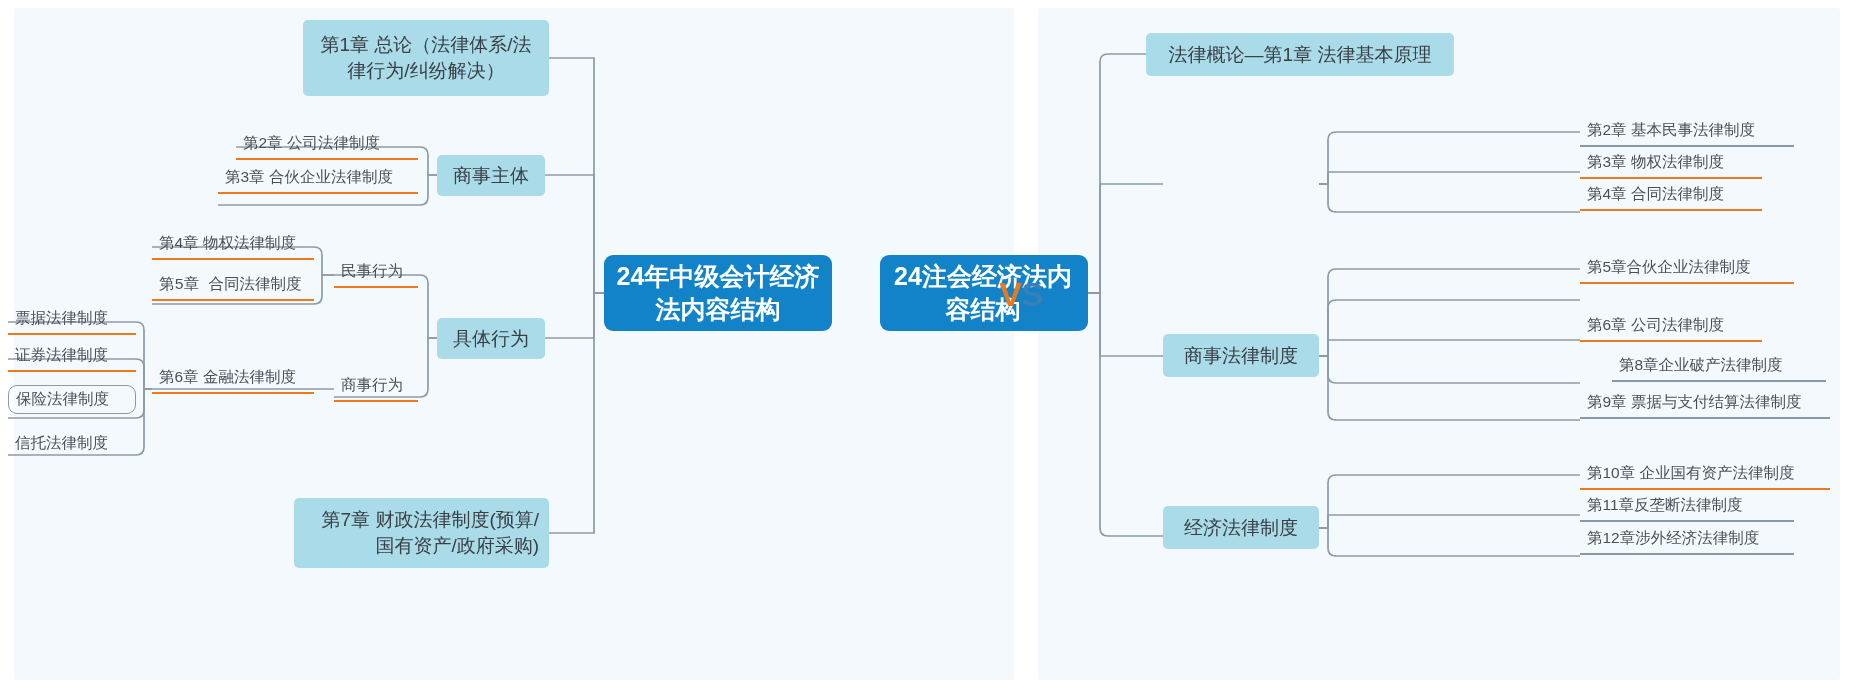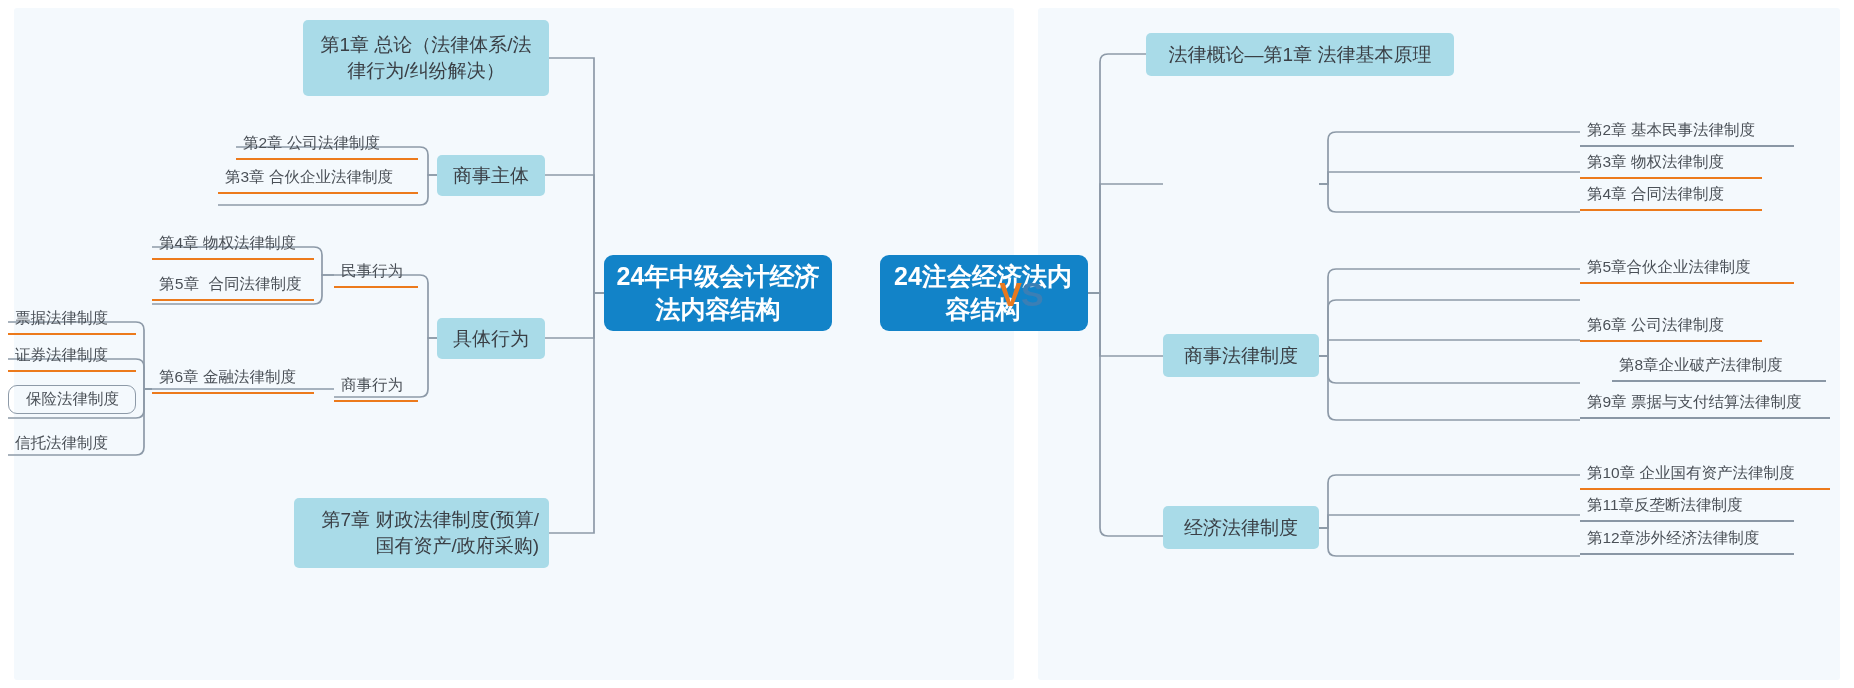--- a/index.html
+++ b/index.html
@@ -49,21 +49,21 @@
   #n-r4{left:1163px;top:506px;width:156px;height:43px;}
 
   
   .leaf{
     position:absolute;font-size:15.5px;color:#4a5057;white-space:nowrap;
     box-sizing:border-box;padding:3px 7px 4px 7px;z-index:25;
     display:flex;align-items:center;
   }
   .leaf.ul-orange{border-bottom:2.6px solid #ec7a1c;}
   .leaf.ul-gray{border-bottom:2.2px solid #8a97a5;}
-  .leaf.boxed{border:1.6px solid #8d9aa8;border-radius:9px;padding:3px 17px;}
+  .leaf.boxed{border:1.6px solid #8d9aa8;border-radius:9px;padding:3px 7px;}
   .leaf.mid{color:#4a5057;}
 
   
   #wires{position:absolute;left:0;top:0;width:1854px;height:688px;z-index:10;}
   #wires path{fill:none;stroke:#8d9aa8;stroke-width:1.7;}
 </style>
 </head>
 <body>
 
 <div id="root">

